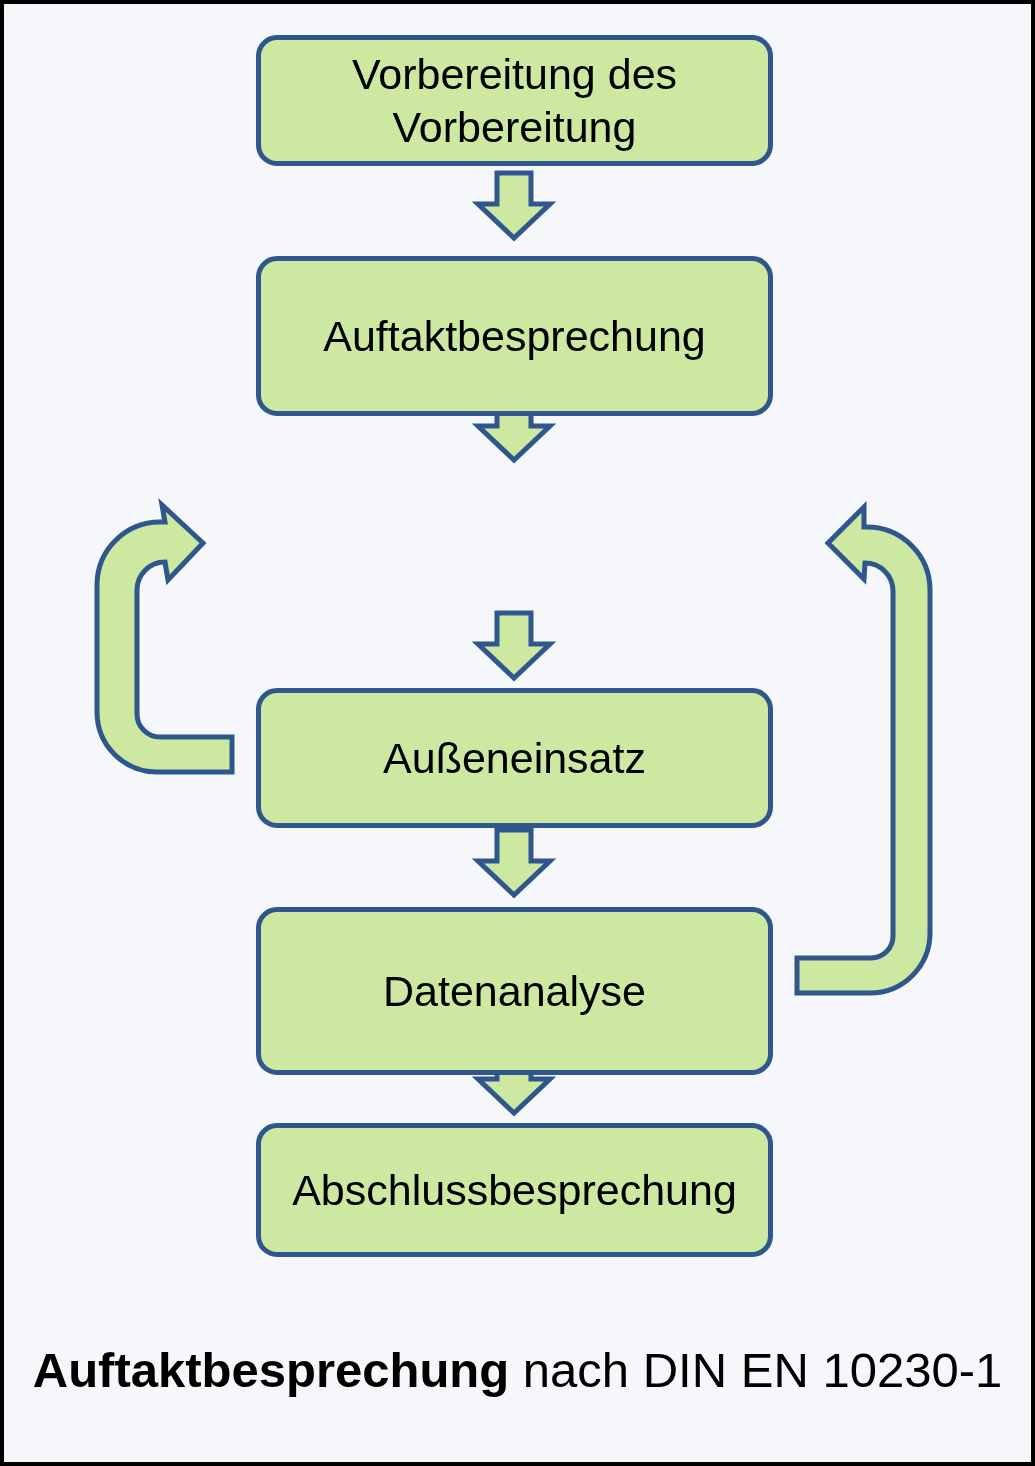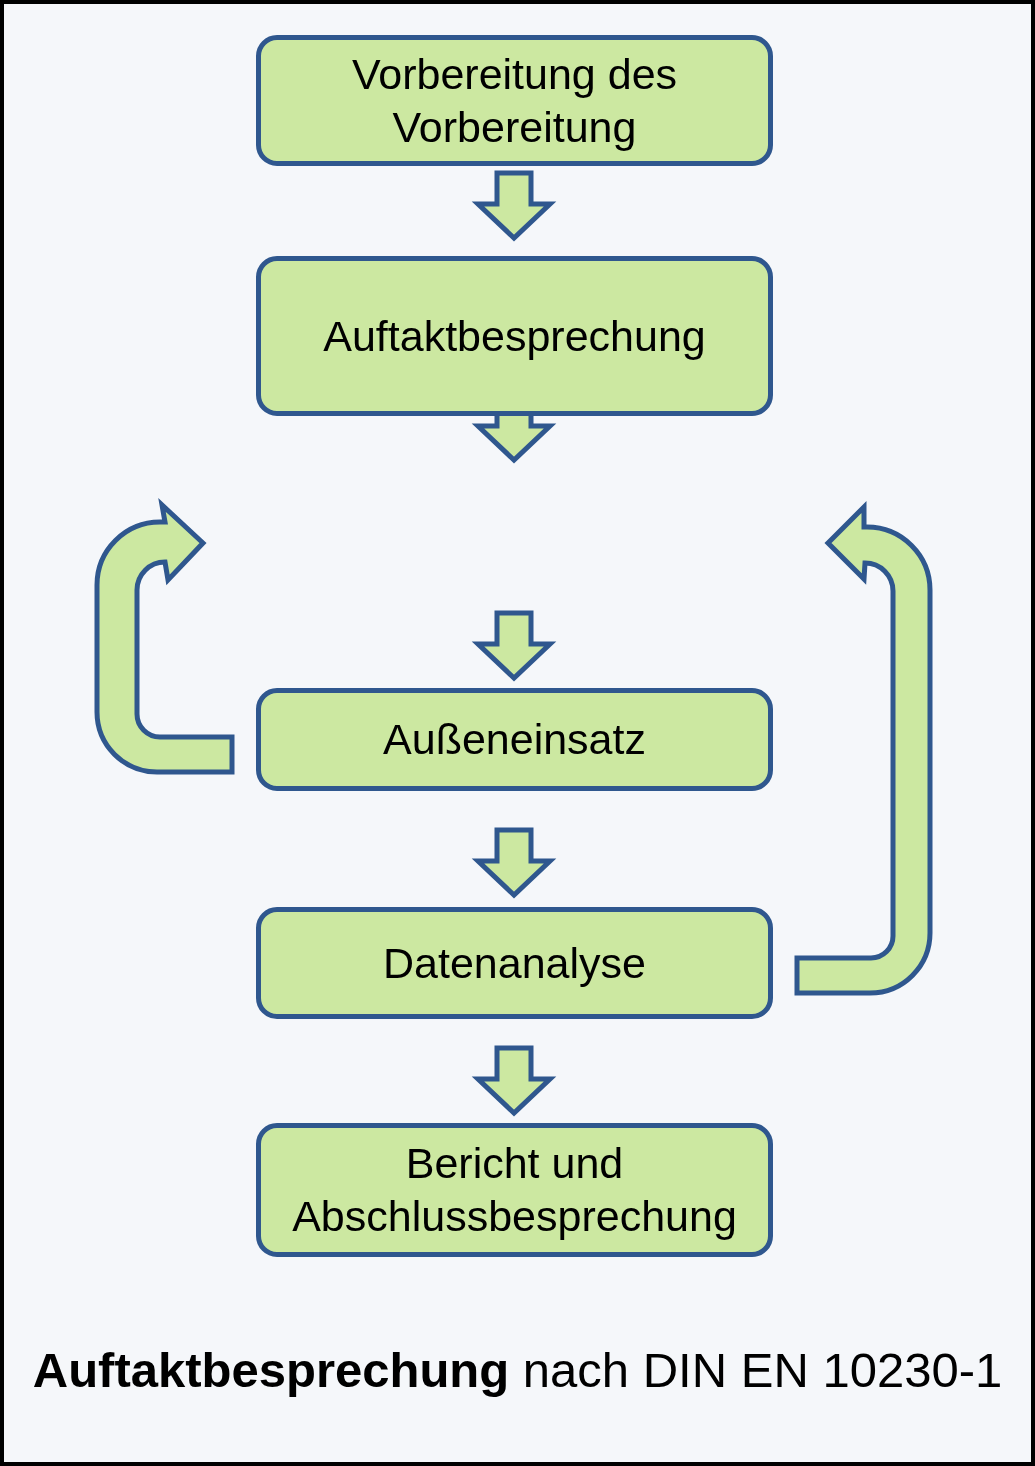--- a/index.html
+++ b/index.html
@@ -93,30 +93,29 @@
   <div class="flow-box" style="top:35px;height:131px">
     <span>Vorbereitung des</span>
     <span>Vorbereitung</span>
   </div>
 
   <div class="flow-box" style="top:256px;height:160px">
     <span>Auftaktbesprechung</span>
   </div>
 
 
-  <div class="flow-box" style="top:688px;height:103px">
+  <div class="flow-box" style="top:688px;height:140px">
     <span>Außeneinsatz</span>
   </div>
 
-  <div class="flow-box" style="top:907px;height:112px">
+  <div class="flow-box" style="top:907px;height:168px">
     <span>Datenanalyse</span>
   </div>
 
   <div class="flow-box" style="top:1123px;height:134px">
-    <span>Bericht und</span>
     <span>Abschlussbesprechung</span>
   </div>
 
   <div class="caption">
     <span class="bold">Auftaktbesprechung</span><span> nach DIN EN 10230-1</span>
   </div>
 
   <div class="frame"></div>
 </div>
 

